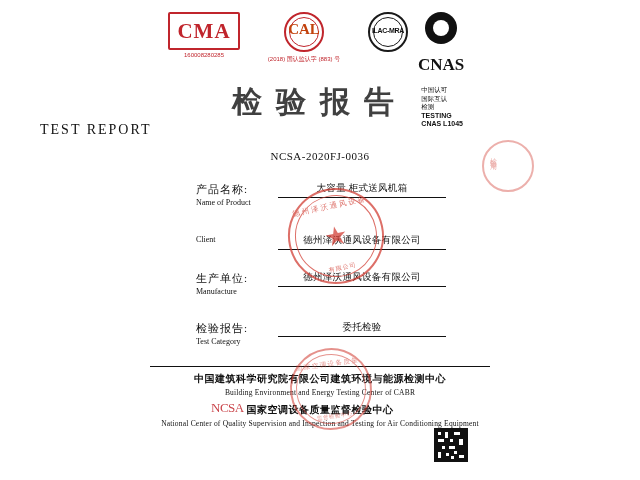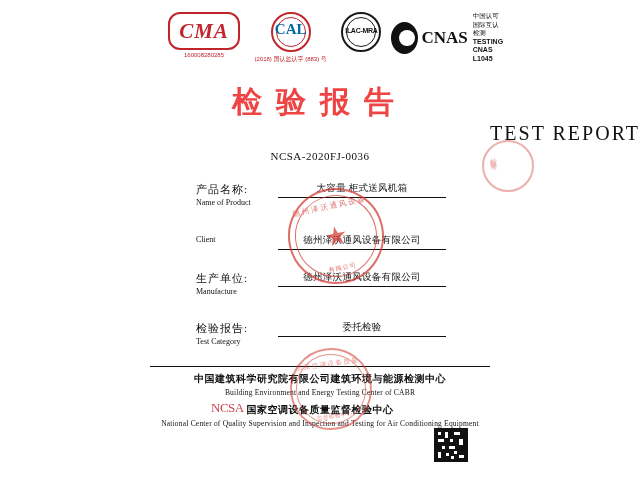--- a/index.html
+++ b/index.html
@@ -31,30 +31,29 @@
     gap: 10px;
   }
   .mark {
     position: relative;
   }
   
   .cma-box {
     width: 68px;
     height: 34px;
     border: 2px solid #c0252c;
-    border-radius: 12px;
+    border-radius: 2px;
     color: #c0252c;
     font-weight: bold;
     font-size: 21px;
     letter-spacing: 1px;
     display: flex;
     align-items: center;
     justify-content: center;
     font-family: "Liberation Serif", serif;
-    font-style: italic;
   }
   .cma-sub {
     margin-top: 2px;
     color: #c0252c;
     font-size: 6px;
     text-align: center;
     letter-spacing: 0px;
   }
   
   .cal-circle {
@@ -72,21 +71,21 @@
     top: 3px;
     right: 3px;
     bottom: 3px;
     border: 1px solid #c0252c;
     border-radius: 50%;
   }
   .cal-text {
     position: absolute;
     left: 0; right: 0; top: 7px;
     text-align: center;
-    color: #0369a1;
+    color: #c2410c;
     font-weight: bold;
     font-size: 15px;
     font-family: "Liberation Serif", serif;
     z-index: 2;
   }
   .cal-sub {
     margin-top: 3px;
     color: #c0252c;
     font-size: 6px;
     text-align: center;
@@ -115,21 +114,22 @@
     color: #111;
     font-weight: bold;
     font-size: 7px;
     letter-spacing: -0.3px;
     z-index: 2;
   }
   
   .cnas-wrap {
     display: flex;
     align-items: center;
-    gap: 3px;
+    gap: 11px;
+    flex-direction: column;
   }
   .cnas-mark {
     width: 32px;
     height: 32px;
     border-radius: 50%;
     background: #111;
     position: relative;
   }
   .cnas-mark:after {
     content: "";
@@ -160,29 +160,29 @@
   
   #title-cn {
     position: absolute;
     left: 0; right: 0;
     top: 82px;
     text-align: center;
     font-family: "Liberation Serif", serif;
     font-size: 30px;
     font-weight: bold;
     letter-spacing: 14px;
-    color: #ef4444;
+    color: #404040;
   }
   #title-en {
     position: absolute;
     left: 0; right: 0;
     top: 122px;
-    text-align: right;
-    font-family: "Liberation Serif", serif;
-    font-size: 20px;
+    text-align: left;
+    font-family: "Liberation Serif", serif;
+    font-size: 14px;
     letter-spacing: 2px;
     color: #111;
     margin-left: 40px;
   }
   #report-no {
     position: absolute;
     left: 0; right: 0;
     top: 150px;
     text-align: center;
     font-family: "Liberation Serif", serif;

